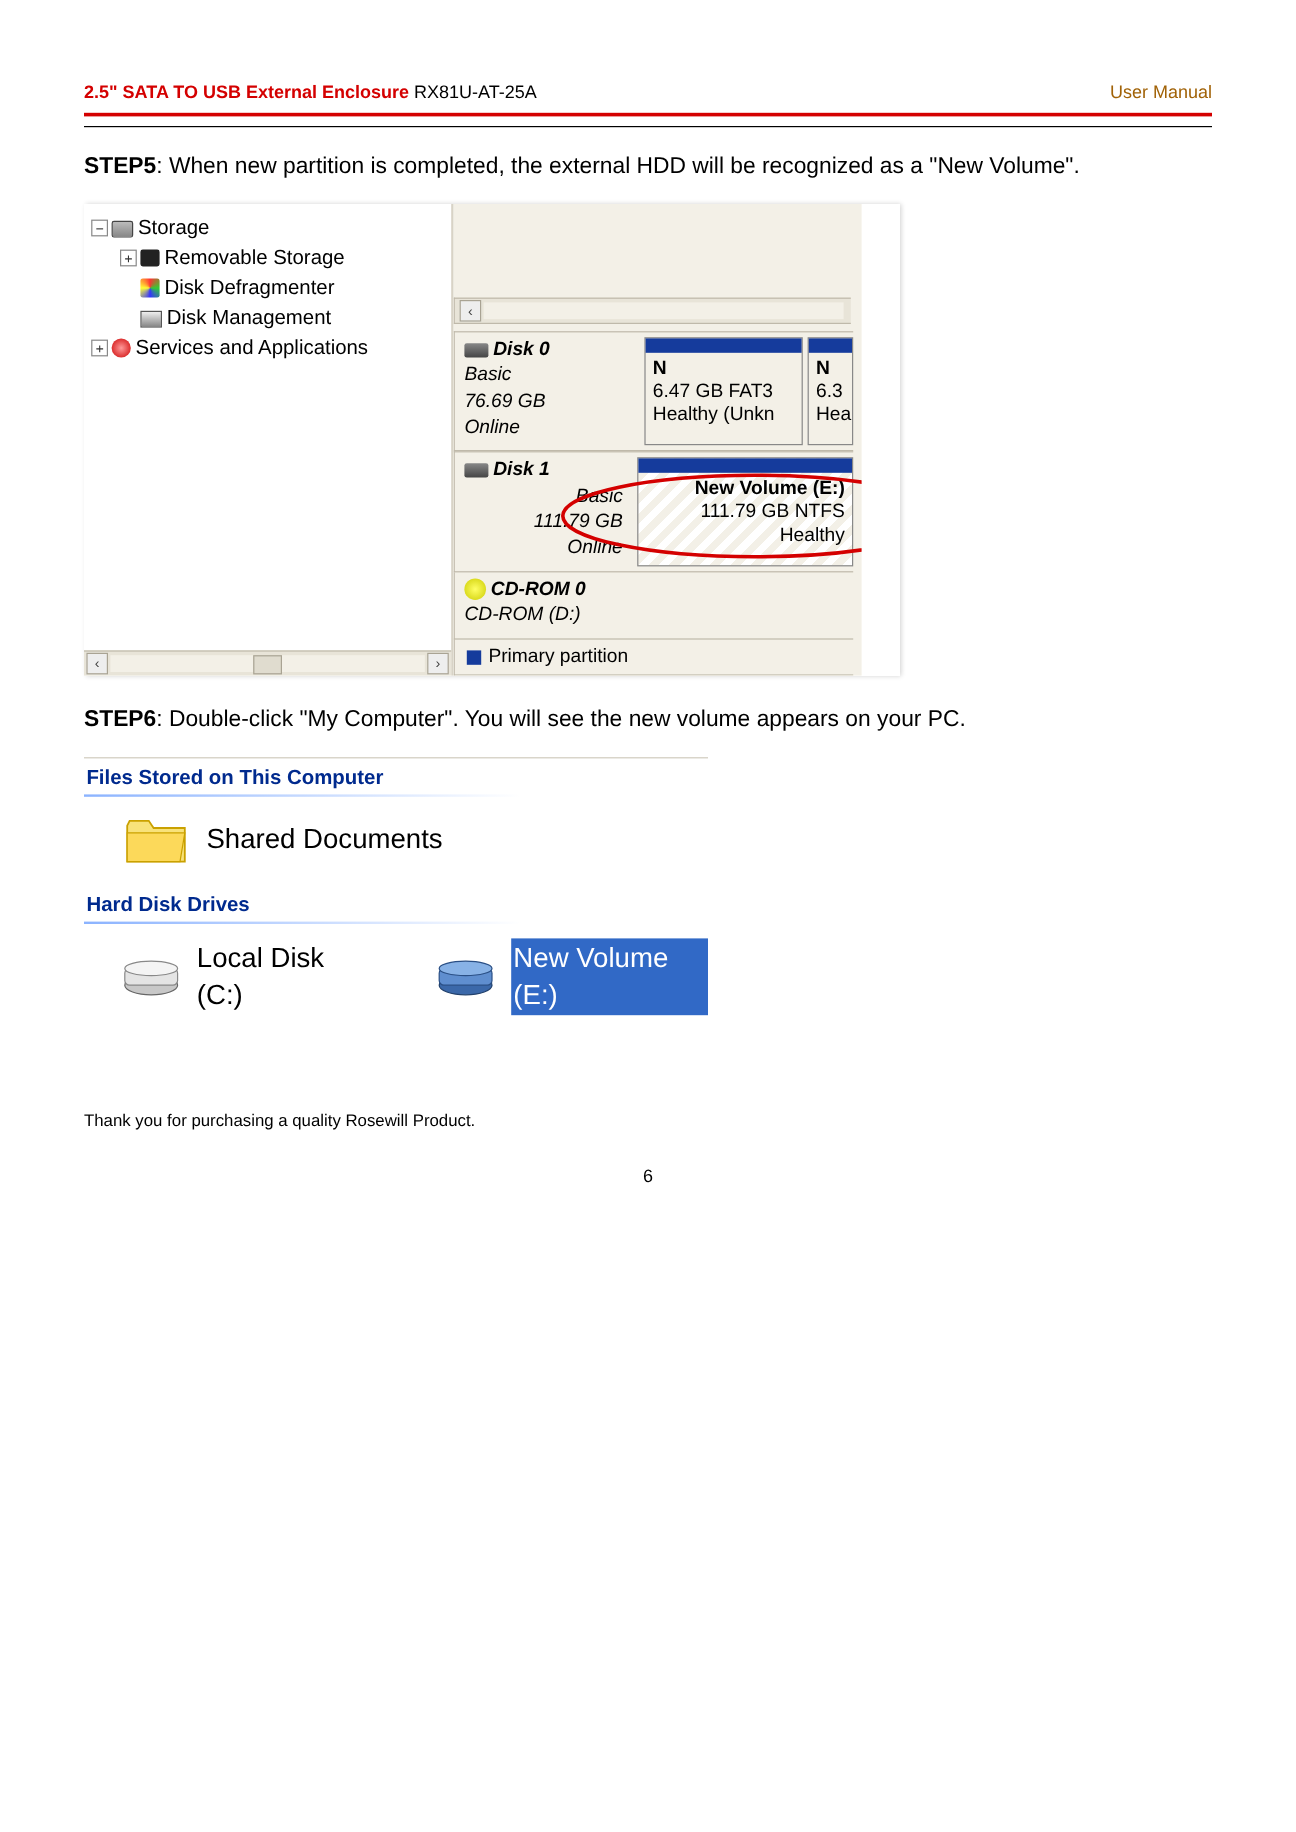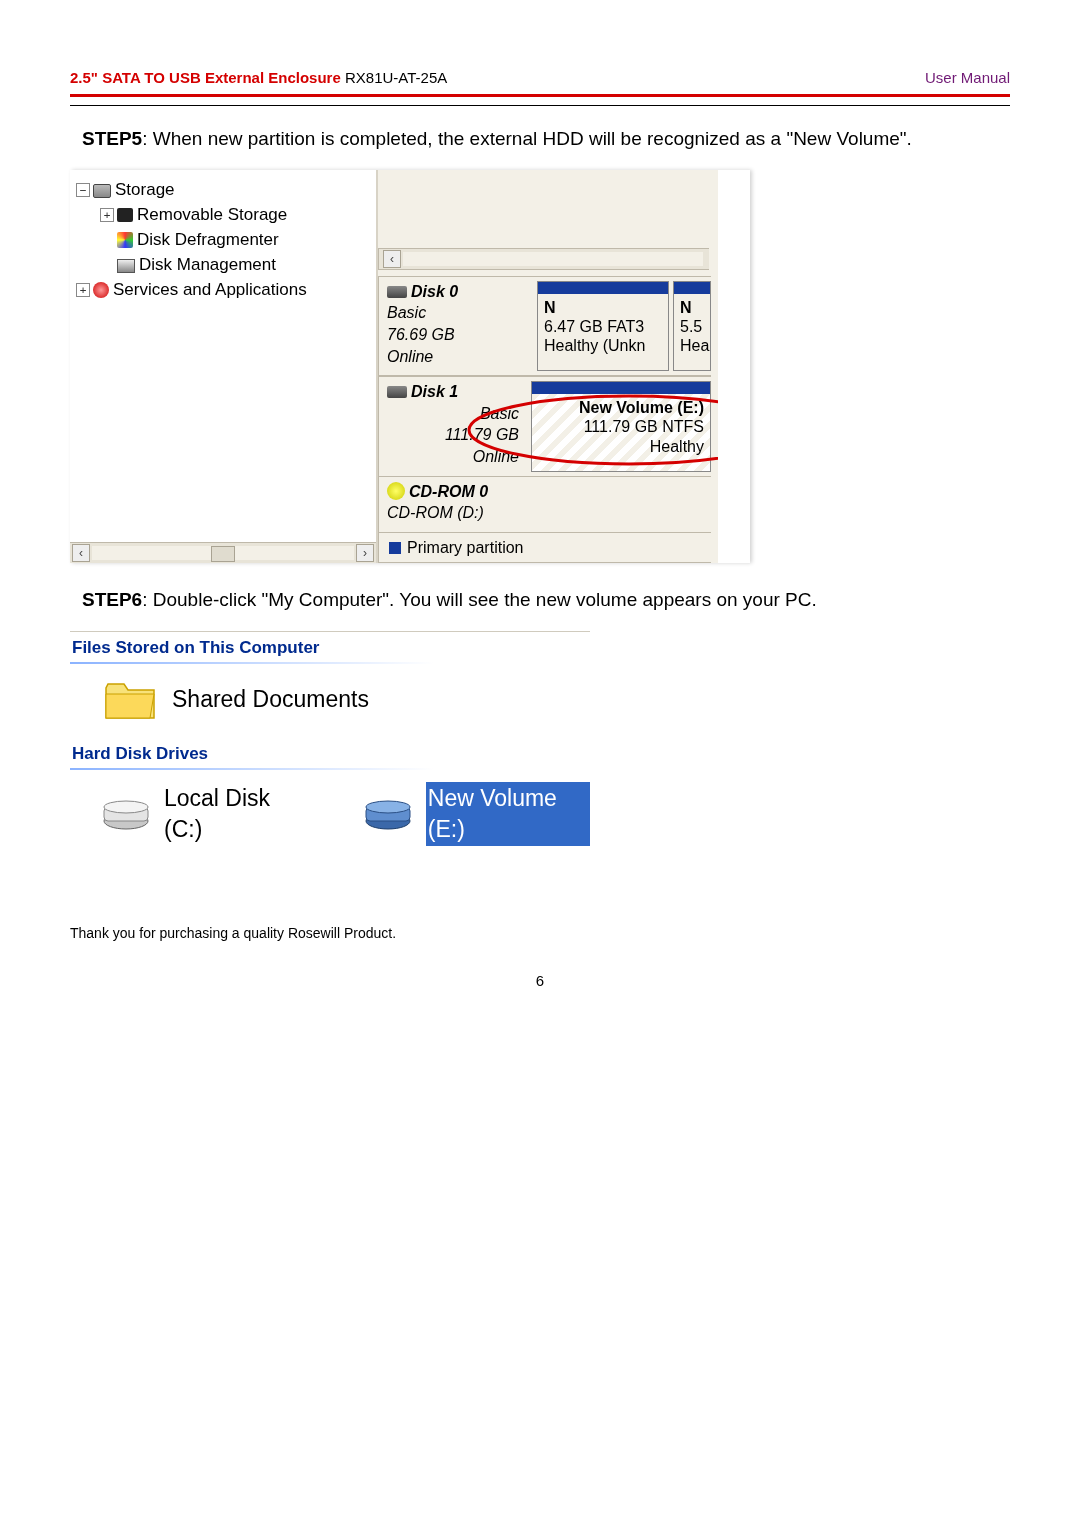--- a/index.html
+++ b/index.html
@@ -15,24 +15,24 @@
     padding: 68px 70px 40px 70px;
   }
   .hdr {
     display: flex;
     justify-content: space-between;
     font-size: 15px;
     padding-bottom: 6px;
   }
   .hdr .left { color: #d40000; font-weight: bold; }
   .hdr .left .model { color: #000; font-weight: normal; }
-  .hdr .right { color: #701a75; }
+  .hdr .right { color: #a16207; }
   .red-rule { height: 3px; background: #d40000; margin-bottom: 8px; }
   .black-rule { height: 1px; background: #000; margin-bottom: 20px;}
-  .step { margin: 10px 0 18px 12px; }
+  .step { margin: 10px 0 18px 0; }
   .step b { font-weight: bold; }
 
   
   .fig1 {
     display: flex;
     width: 680px;
     margin: 8px 0 24px 0;
     border: 0;
     box-shadow: 2px 0 4px rgba(0,0,0,.18);
   }
@@ -213,21 +213,21 @@
             <div class="pbody">
               <div class="pn">N</div>
               <div>6.47 GB FAT3</div>
               <div>Healthy (Unkn</div>
             </div>
           </div>
           <div class="part p0b">
             <div class="bar"></div>
             <div class="pbody">
               <div class="pn">N</div>
-              <div>5.5</div>
+              <div>6.3</div>
               <div>Hea</div>
             </div>
           </div>
         </div>
       </div>
 
       <div class="disk1-wrap">
         <div class="disk-row">
           <div class="disk-label">
             <div class="dname">

